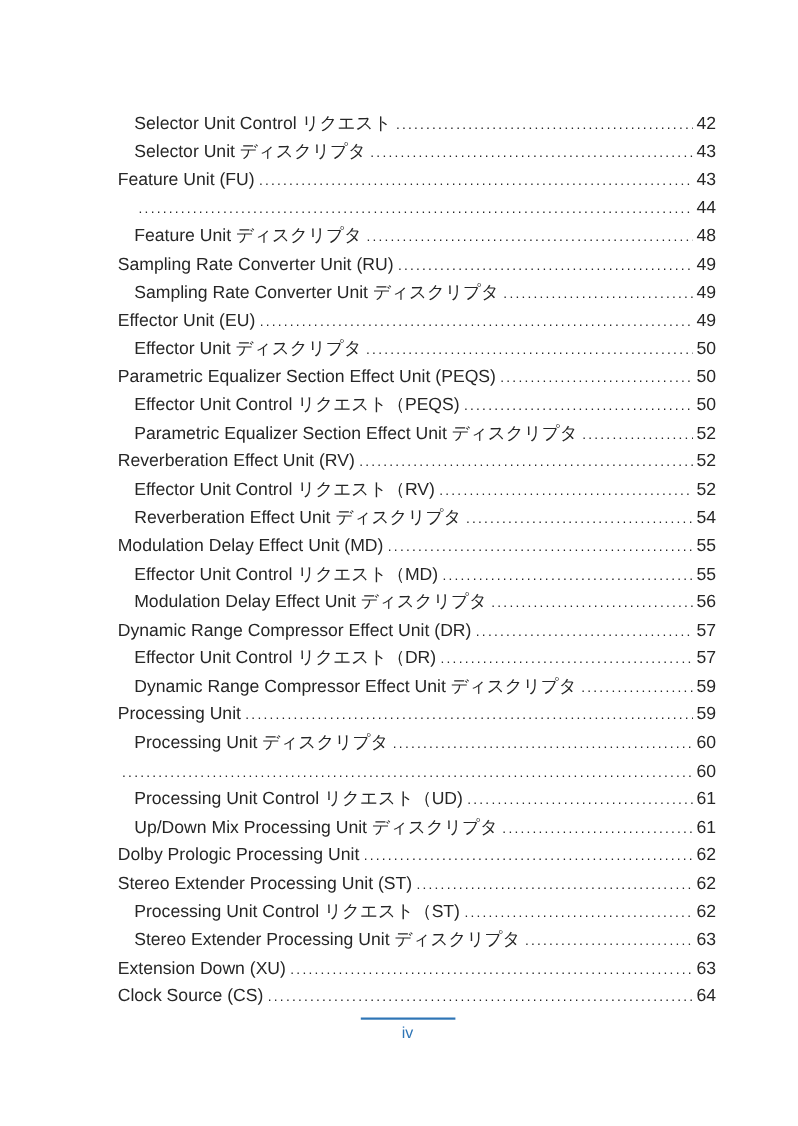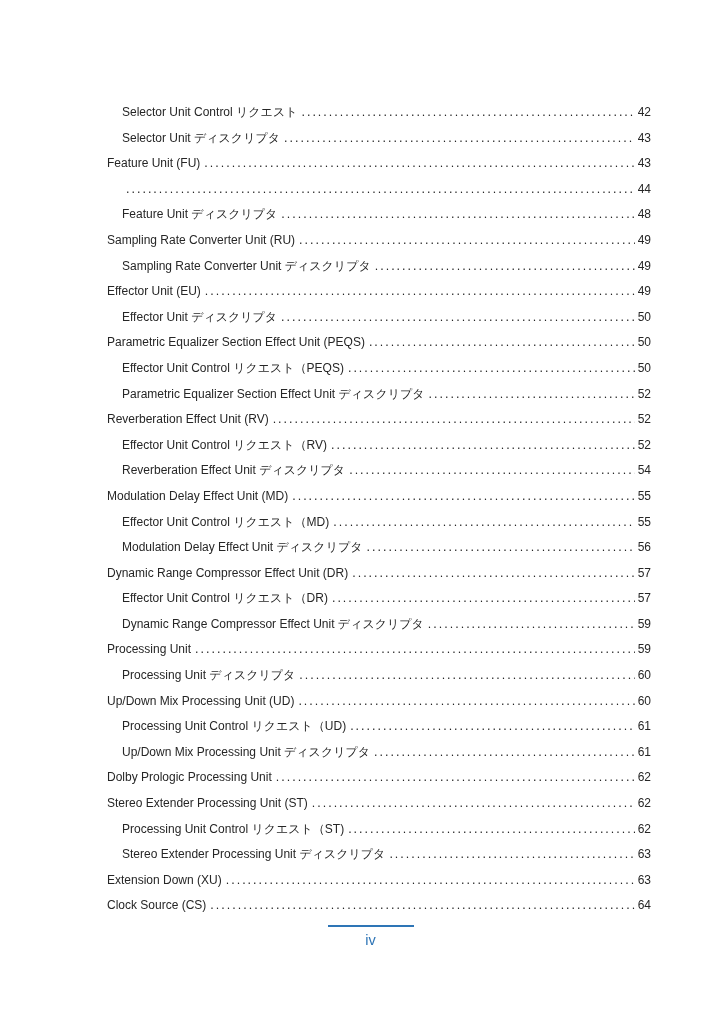--- a/index.html
+++ b/index.html
@@ -18,21 +18,21 @@
   .toc {
     position: absolute;
     top: 100px;
     left: 107px;
     right: 74px;
   }
   .toc-row {
     display: flex;
     align-items: baseline;
     height: 25.6px;
-    font-size: 12px;
+    font-size: 16px;
     line-height: 25.6px;
     color: #262626;
     text-decoration: none;
     cursor: pointer;
   }
   .toc-row.level-1 { padding-left: 15px; }
   .toc-label {
     white-space: nowrap;
     flex: 0 0 auto;
   }
@@ -210,21 +210,20 @@
       <span class="toc-page">59</span>
     </div>
 
     <div class="toc-row level-1">
       <span class="toc-label">Processing Unit ディスクリプタ</span>
       <span class="toc-dots"></span>
       <span class="toc-page">60</span>
     </div>
 
     <div class="toc-row level-0">
-      <span class="toc-label">Up/Down Mix Processing Unit (UD)</span>
       <span class="toc-dots"></span>
       <span class="toc-page">60</span>
     </div>
 
     <div class="toc-row level-1">
       <span class="toc-label">Processing Unit Control リクエスト（UD)</span>
       <span class="toc-dots"></span>
       <span class="toc-page">61</span>
     </div>
 

